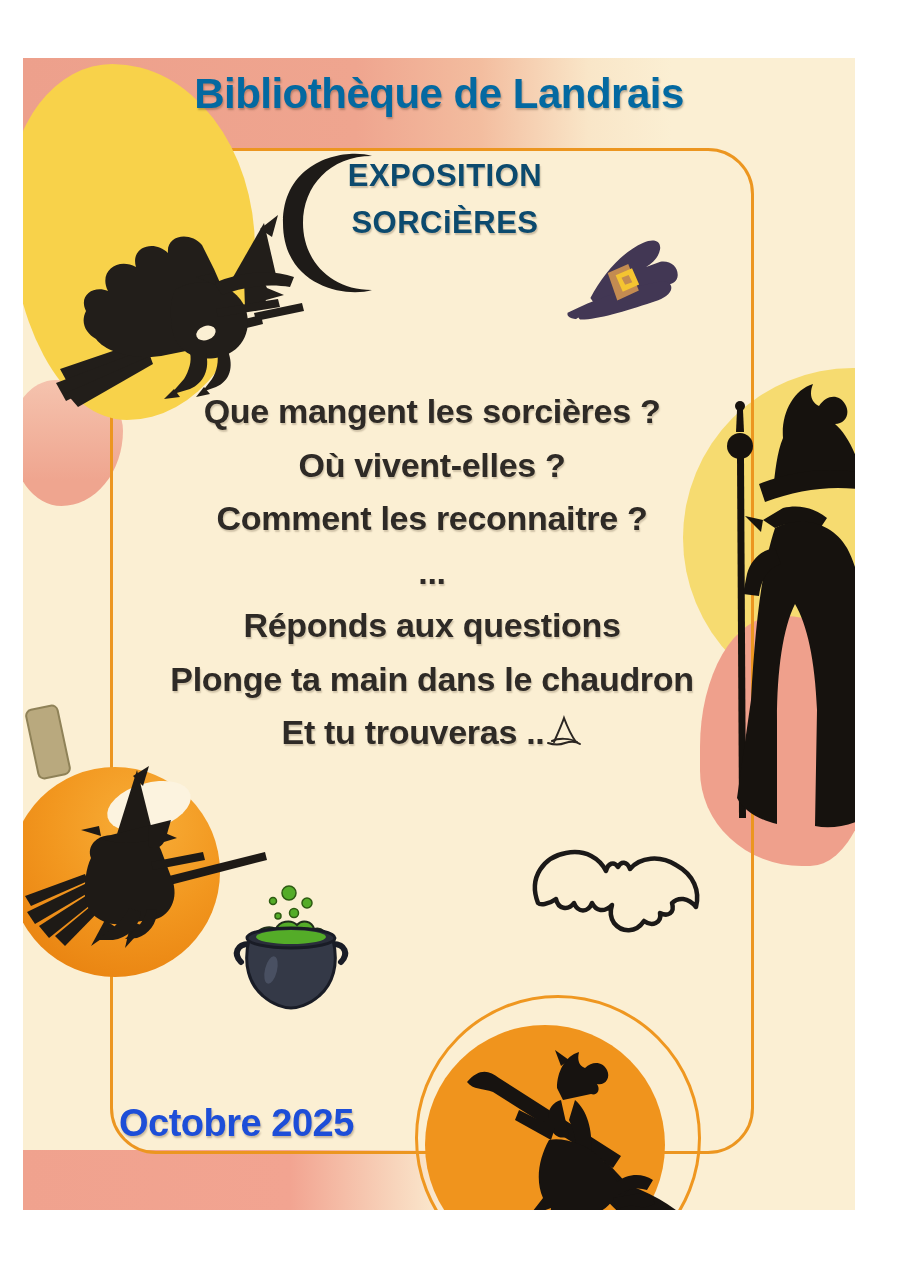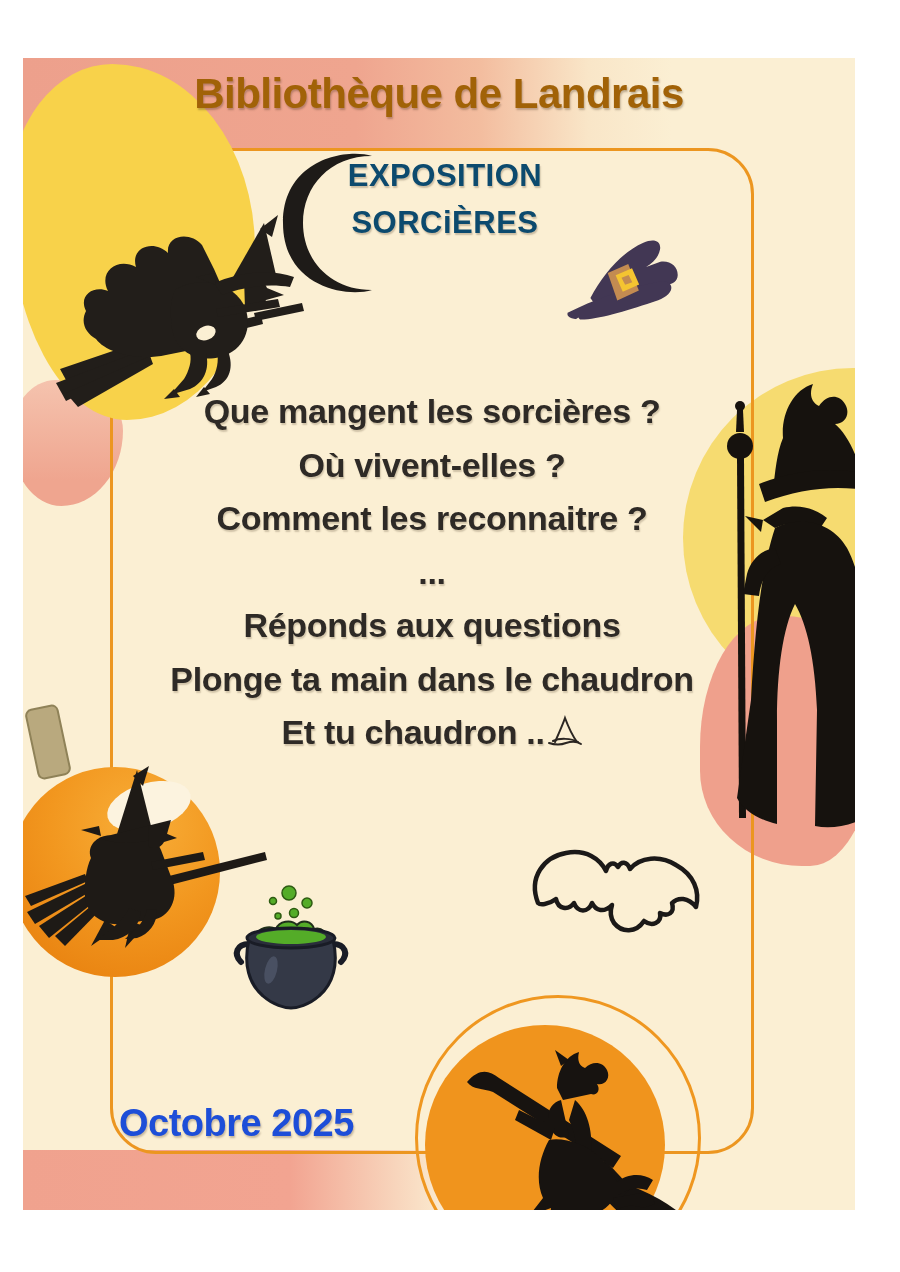--- a/index.html
+++ b/index.html
@@ -47,21 +47,21 @@
   .svg-moon{left:252px;top:90px;}
   .svg-hat{left:540px;top:172px;transform:rotate(3deg);}
   .svg-wizard{left:676px;top:322px;z-index:8;}
   .svg-witch2{left:2px;top:706px;}
   .svg-cauldron{left:206px;top:824px;}
   .svg-bat{left:505px;top:785px;}
   .svg-witch3{left:440px;top:990px;}
 
   
   .title{left:0;top:12px;width:832px;margin:0;text-align:center;z-index:7;
-    font-size:42px;font-weight:700;color:#a16207;letter-spacing:-0.5px;
+    font-size:42px;font-weight:700;color:#0369a1;letter-spacing:-0.5px;
     text-shadow:1px 2px 2px rgba(60,40,20,0.30);}
   .subtitle{left:277px;top:94px;width:290px;text-align:center;z-index:7;
     font-size:31px;font-weight:700;color:#0c4a6e;line-height:47px;
     letter-spacing:0.5px;text-shadow:1px 1.5px 1.5px rgba(60,40,20,0.25);}
   .textblock{left:53px;top:326px;width:712px;text-align:center;z-index:7;}
   .textblock p{margin:1px;font-size:34px;font-weight:700;color:#2E2A26;
     line-height:52.5px;letter-spacing:-0.3px;
     text-shadow:1px 1.5px 1.5px rgba(60,40,20,0.22);}
   .hat-doodle{display:inline-block;vertical-align:baseline;margin-left:2px;
     position:relative;top:4px;}
@@ -211,21 +211,21 @@
   </div>
 
   <div class="abs textblock">
     <p>Que mangent les sorcières ?</p>
     <p>Où vivent-elles ?</p>
     <p>Comment les reconnaitre ?</p>
     <p>...</p>
     <p>Réponds aux questions</p>
     <p>Plonge ta main dans le chaudron</p>
     <p>
-      <span>Et tu chaudron ..</span><svg class="hat-doodle" width="36" height="34" viewBox="0 0 36 34">
+      <span>Et tu trouveras ..</span><svg class="hat-doodle" width="36" height="34" viewBox="0 0 36 34">
         <g fill="none" stroke="#2B2622" stroke-width="2" stroke-linecap="round">
           <path d="M2 29 C8 31 14 31 19 29 C25 27 31 28 34 30"></path>
           <path d="M8 28 C12 19 16 10 18 4 C21 12 25 21 30 28"></path>
           <path d="M6 27 C12 24 24 24 31 28"></path>
         </g>
       </svg>
     </p>
   </div>
 
   <p class="abs date">Octobre 2025</p>

